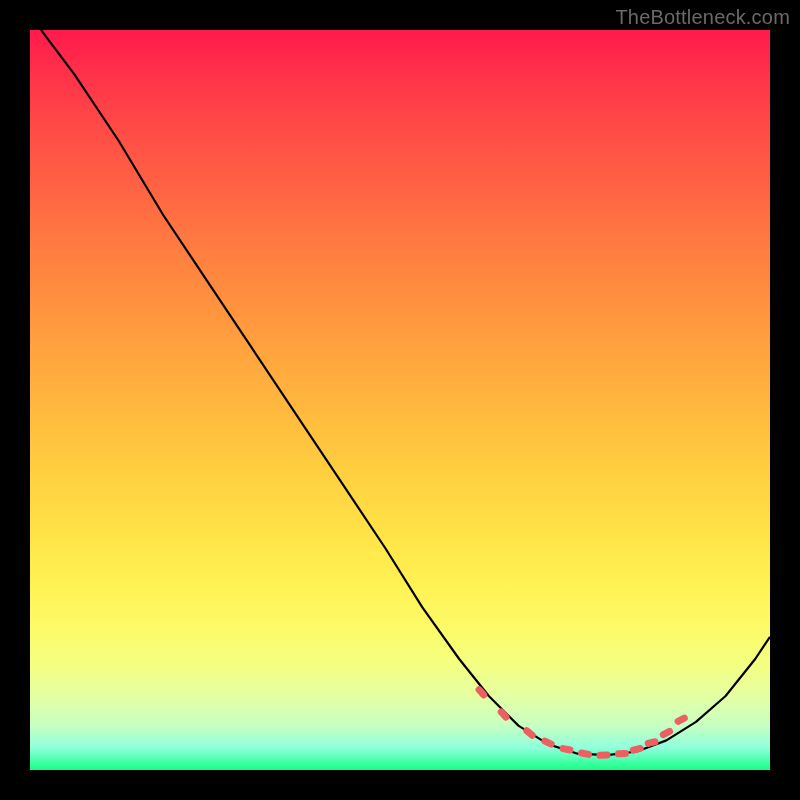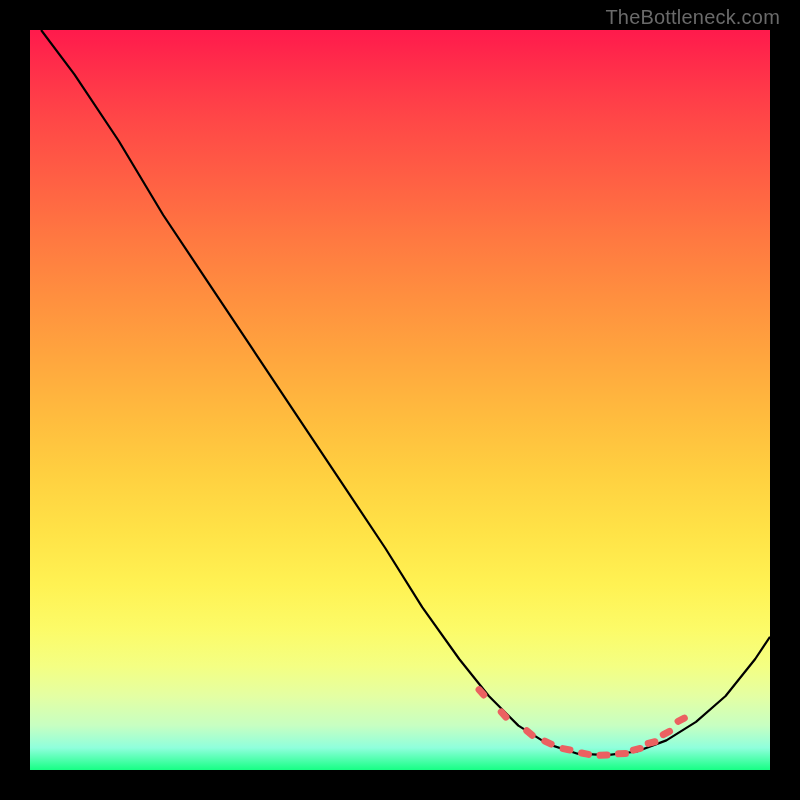--- a/index.html
+++ b/index.html
@@ -33,21 +33,21 @@
       #f4ff83 86%,
       #e4ffa3 90%,
       #c7ffc2 94%,
       #8fffdc 97%,
       #17ff85 100%
     );
   }
   .watermark {
     position: absolute;
     top: 6px;
-    right: 20px;
+    right: 10px;
     color: #6a6a6a;
     font-size: 20px;
     font-weight: 500;
     letter-spacing: 0.2px;
   }
   svg.curve {
     position: absolute;
     left: 0;
     top: 0;
     width: 740px;

